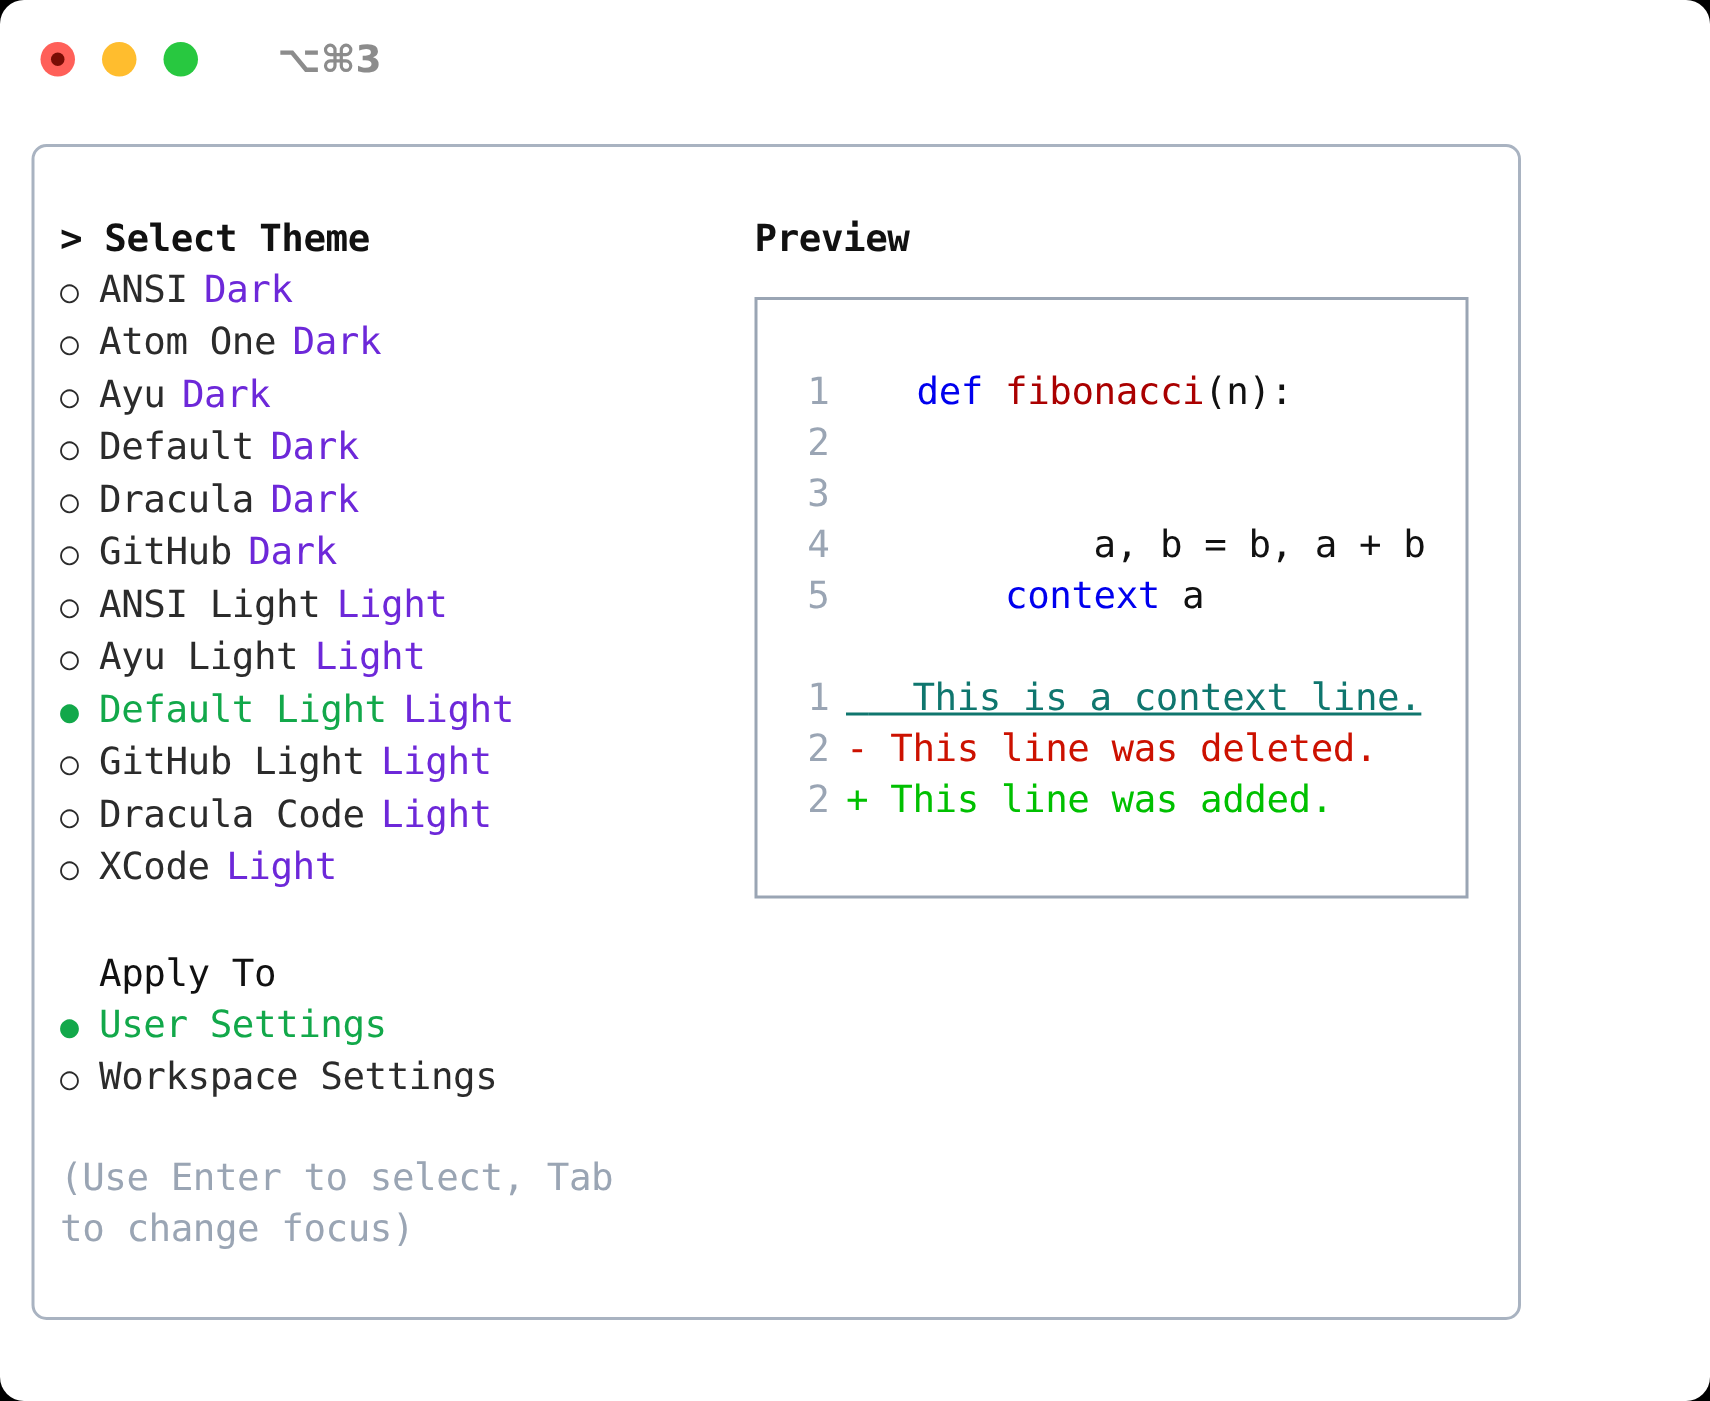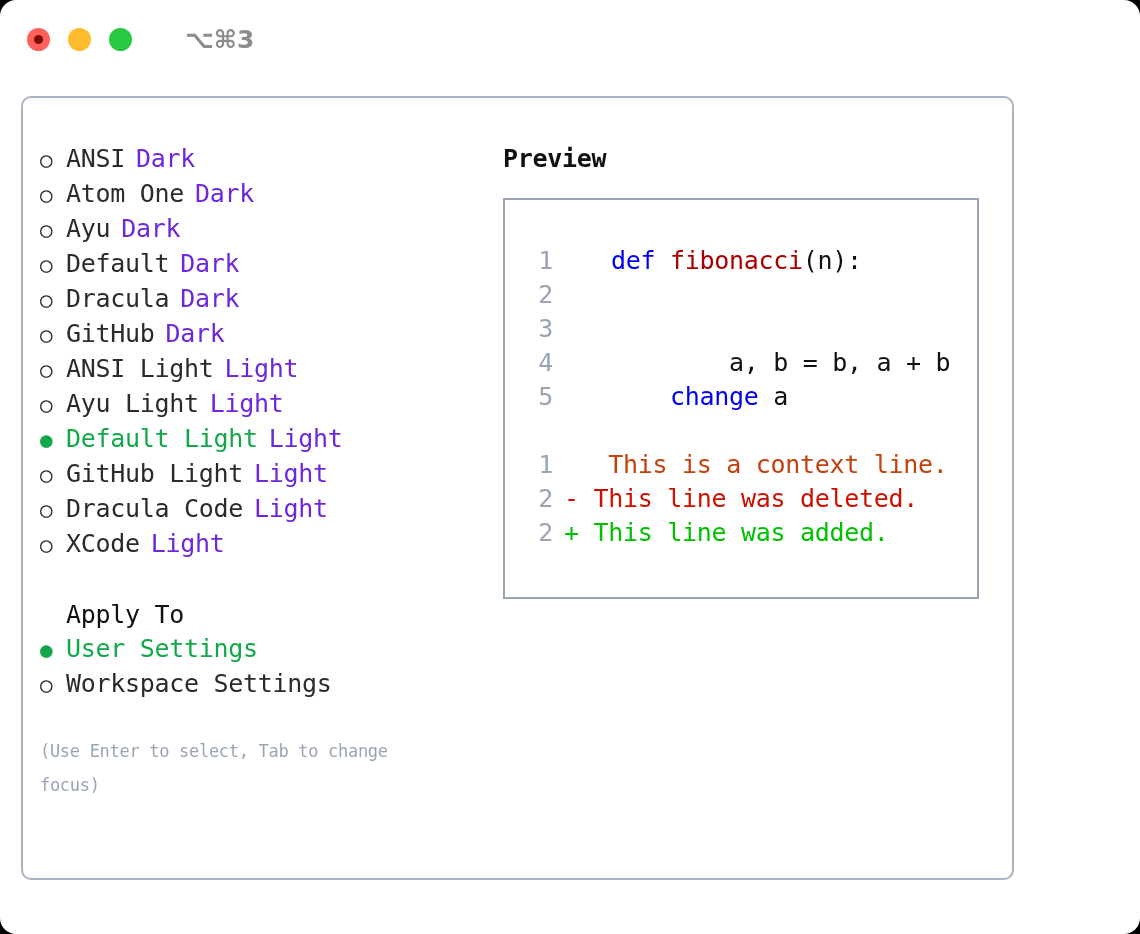--- a/index.html
+++ b/index.html
@@ -137,21 +137,21 @@
     font-size: 25px;
     color: #111111;
     line-height: 34px;
     padding-left: 26px;
     white-space: pre;
     letter-spacing: -0.3px;
   }
 
   .hint {
     margin-top: 32px;
-    font-size: 17px;
+    font-size: 25px;
     line-height: 34px;
     color: #9aa5b4;
     width: 400px;
     letter-spacing: -0.3px;
   }
 
   
   .preview-title {
     font-size: 25px;
     font-weight: bold;
@@ -178,21 +178,21 @@
     width: 34px;
     flex: none;
     text-align: right;
     color: #9aa5b4;
     margin-right: 11px;
   }
   .code-text { color: #111111; margin-left: 47px; }
   .kw  { color: #0000ee; }
   .fn  { color: #aa0000; }
   .diff-gap { height: 34px; }
-  .ctx { color: #c2410c; }
+  .ctx { color: #0f766e; text-decoration: underline; }
   .del { color: #cc1100; }
   .add { color: #00c000; }
 </style>
 </head>
 <body>
 
 <div class="window">
 
   <div class="titlebar">
     <div class="lights">
@@ -202,20 +202,21 @@
       <div class="light yellow"></div>
       <div class="light green"></div>
     </div>
     <div class="shortcut">⌥⌘3</div>
   </div>
 
   <div class="panel">
     <div class="columns">
 
       <div class="col-left">
+        <div class="list-header">&gt; Select Theme</div>
         <div id="theme-list">
             <div class="row"><span class="bullet off"></span><span class="label">ANSI</span><span class="variant">Dark</span></div>
             <div class="row"><span class="bullet off"></span><span class="label">Atom One</span><span class="variant">Dark</span></div>
             <div class="row"><span class="bullet off"></span><span class="label">Ayu</span><span class="variant">Dark</span></div>
             <div class="row"><span class="bullet off"></span><span class="label">Default</span><span class="variant">Dark</span></div>
             <div class="row"><span class="bullet off"></span><span class="label">Dracula</span><span class="variant">Dark</span></div>
             <div class="row"><span class="bullet off"></span><span class="label">GitHub</span><span class="variant">Dark</span></div>
             <div class="row"><span class="bullet off"></span><span class="label">ANSI Light</span><span class="variant">Light</span></div>
             <div class="row"><span class="bullet off"></span><span class="label">Ayu Light</span><span class="variant">Light</span></div>
             <div class="row selected"><span class="bullet on"></span><span class="label">Default Light</span><span class="variant">Light</span></div>
@@ -236,21 +237,21 @@
       </div>
 
       <div class="col-right">
         <div class="preview-title">Preview</div>
         <div class="preview-box">
           <div id="code-block">
               <div class="code-line"><span class="lineno">1</span><span class="code-text"><span class="kw">def </span><span class="fn">fibonacci</span><span>(n):</span></span></div>
               <div class="code-line"><span class="lineno">2</span></div>
               <div class="code-line"><span class="lineno">3</span></div>
               <div class="code-line"><span class="lineno">4</span><span class="code-text"><span>        a, b = b, a + b</span></span></div>
-              <div class="code-line"><span class="lineno">5</span><span class="code-text"><span>    </span><span class="kw">change</span><span> a</span></span></div>
+              <div class="code-line"><span class="lineno">5</span><span class="code-text"><span>    </span><span class="kw">context</span><span> a</span></span></div>
             </div>
           <div class="diff-gap"></div>
           <div id="diff-block">
               <div class="code-line"><span class="lineno">1</span><span class="ctx"><span> </span><span>  This is a context line.</span></span></div>
               <div class="code-line"><span class="lineno">2</span><span class="del"><span>-</span><span> This line was deleted.</span></span></div>
               <div class="code-line"><span class="lineno">2</span><span class="add"><span>+</span><span> This line was added.</span></span></div>
             </div>
         </div>
       </div>
 

